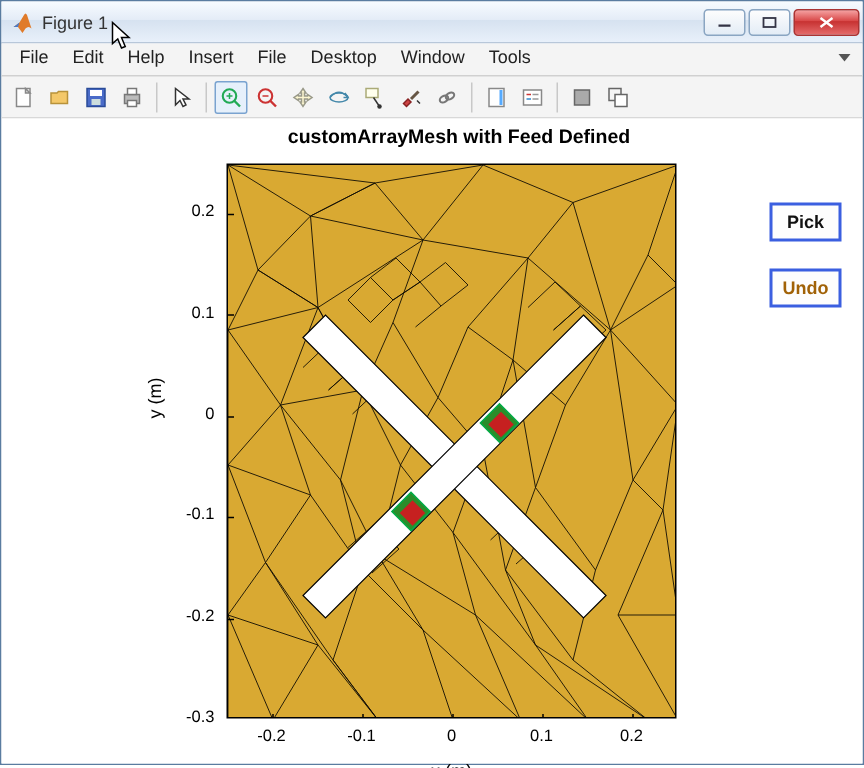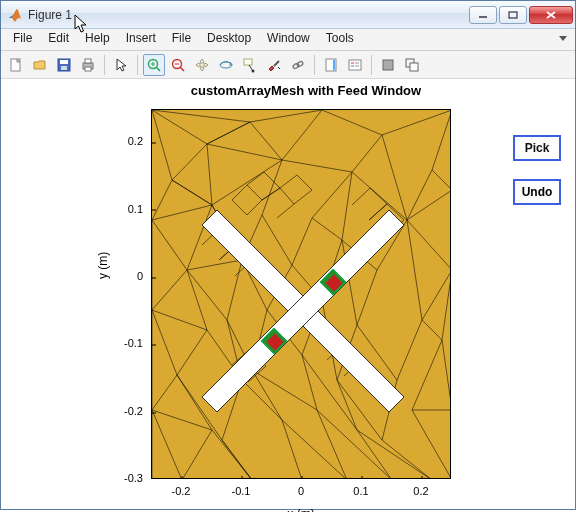--- a/index.html
+++ b/index.html
@@ -20,21 +20,21 @@
   .tbtn.active { border-color:#7aa3d0; background:#e6f0fb; }
   .tsep { width:1px; height:20px; background:#c8c8c8; margin:0 3px; }
   .content { flex:1; position:relative; background:#fff; }
   .plot-title { position:absolute; left:0; right:0; top:4px; text-align:center; font-weight:bold; font-size:13px; color:#000; width:450px; left:80px;}
   .axes { position:absolute; left:150px; top:30px; width:300px; height:370px; border:1px solid #000; overflow:hidden; }
   .ylab { position:absolute; left:95px; top:200px; transform: rotate(-90deg); transform-origin:left top; font-size:12px; }
   .xlab { position:absolute; left:150px; width:300px; top:428px; text-align:center; font-size:12px;}
   .ytick { position:absolute; right:432px; width:40px; text-align:right; font-size:11px; color:#000;}
   .xtick { position:absolute; top:406px; width:40px; text-align:center; font-size:11px; color:#000; }
   .sidebtn { position:absolute; right:14px; width:48px; height:26px; border:2px solid #3b5fe0; background:#fdfdfd; color:#111; font-size:12px; font-weight:bold; display:flex; align-items:center; justify-content:center; }
-  .sidebtn.undo { top:100px; color:#000000; }
+  .sidebtn.undo { top:100px; color:#a16207; }
   .sidebtn.pick { top:56px;margin-left:26px; }
   svg { display:block; }
 </style>
 </head>
 <body>
 
 <div class="window">
   <div class="titlebar">
     <span class="app-icon">
       <svg width="16" height="16" viewBox="0 0 16 16">
@@ -183,21 +183,21 @@
       </div>
     <div class="tbtn">
         <svg width="16" height="16">
           <rect x="2" y="2" width="8" height="8" fill="none" stroke="#666"></rect>
           <rect x="6" y="6" width="8" height="8" fill="#fff" stroke="#666"></rect>
         </svg>
       </div>
   </div>
 
   <div class="content">
-    <div class="plot-title">customArrayMesh with Feed Window</div>
+    <div class="plot-title">customArrayMesh with Feed Defined</div>
 
     <div class="ytick" style="top:56px">0.2</div>
     <div class="ytick" style="top:124px">0.1</div>
     <div class="ytick" style="top:191px">0</div>
     <div class="ytick" style="top:258px">-0.1</div>
     <div class="ytick" style="top:326px">-0.2</div>
     <div class="ytick" style="top:393px">-0.3</div>
 
     <div class="xtick" style="left:160px">-0.2</div>
     <div class="xtick" style="left:220px">-0.1</div>

